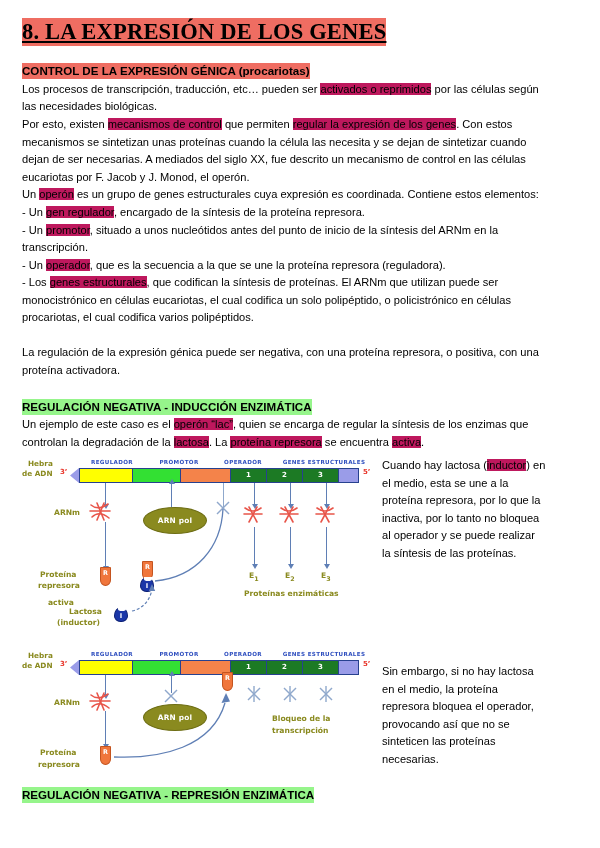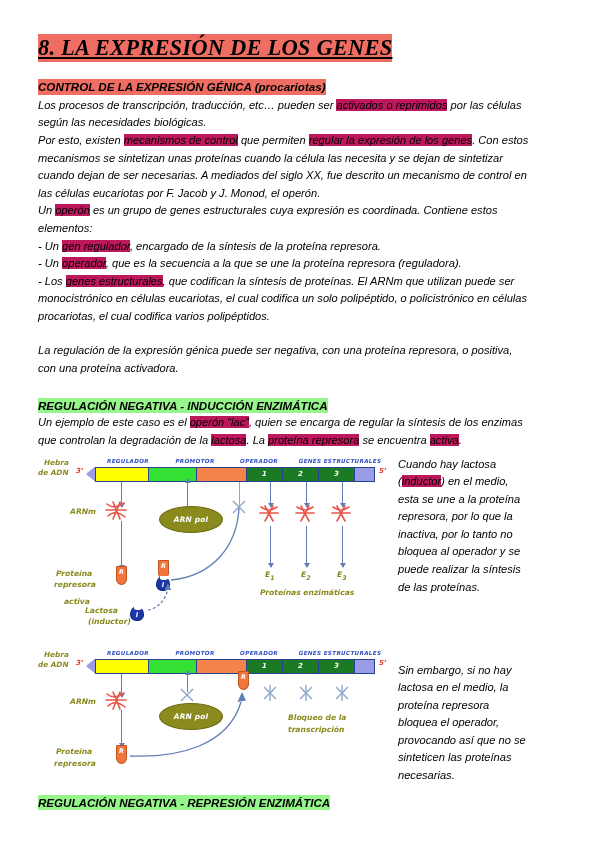--- a/index.html
+++ b/index.html
@@ -11,23 +11,22 @@
     width: 600px;
     height: 848px;
     font-family: "Liberation Sans", sans-serif;
     color: #000000;
     overflow: hidden;
   }
   .page {
     position: relative;
     width: 568px;
     height: 848px;
-    padding: 16px;
+    padding: 0;
     box-sizing: border-box;
-    font-style: italic;
   }
   .inner {
     padding: 18px 22px 0 22px;
   }
 
   
   h1.doc-title {
     font-family: "Liberation Serif", serif;
     font-size: 22.5px;
     font-weight: bold;
@@ -246,20 +245,21 @@
     <h2 class="sec-red">CONTROL DE LA EXPRESIÓN GÉNICA (procariotas)</h2>
 
     <p class="body-text"><span>Los procesos de transcripción, traducción, etc… pueden ser </span><span class="hl">activados o reprimidos</span><span> por las células según las necesidades biológicas.</span></p>
 
     <p class="body-text"><span>Por esto, existen </span><span class="hl">mecanismos de control</span><span> que permiten </span><span class="hl">regular la expresión de los genes</span><span>. Con estos mecanismos se sintetizan unas proteínas cuando la célula las necesita y se dejan de sintetizar cuando dejan de ser necesarias. A mediados del siglo XX, fue descrito un mecanismo de control en las células eucariotas por F. Jacob y J. Monod, el operón.</span></p>
 
     <p class="body-text"><span>Un </span><span class="hl">operón</span><span> es un grupo de genes estructurales cuya expresión es coordinada. Contiene estos elementos:</span></p>
 
     <p class="body-text"><span>- Un </span><span class="hl">gen regulador</span><span>, encargado de la síntesis de la proteína represora.</span></p>
 
+    <p class="body-text"><span>- Un </span><span class="hl">promotor</span><span>, situado a unos nucleótidos antes del punto de inicio de la síntesis del ARNm en la transcripción.</span></p>
 
     <p class="body-text"><span>- Un </span><span class="hl">operador</span><span>, que es la secuencia a la que se une la proteína represora (reguladora).</span></p>
 
     <p class="body-text"><span>- Los </span><span class="hl">genes estructurales</span><span>, que codifican la síntesis de proteínas. El ARNm que utilizan puede ser monocistrónico en células eucariotas, el cual codifica un solo polipéptido, o policistrónico en células procariotas, el cual codifica varios polipéptidos.</span></p>
 
     <div class="spacer-line"></div>
 
     <p class="body-text">La regulación de la expresión génica puede ser negativa, con una proteína represora, o positiva, con una proteína activadora.</p>
 
     <div class="gap-18"></div>
@@ -334,21 +334,21 @@
 
         <div class="fig-text" style="left:18px; top:112px;">Proteína</div>
         <div class="fig-text" style="left:16px; top:123px;">represora</div>
         <div class="fig-text" style="left:26px; top:140px;">activa</div>
         <div class="rep" style="left:78px; top:110px;">R</div>
 
         <div class="rep" style="left:120px; top:104px;">R</div>
         <div class="ind notch" style="left:118px; top:120px;">I</div>
 
         <div class="fig-text" style="left:47px; top:149px;">Lactosa</div>
-        <div class="fig-text" style="left:50px; top:160px;">(inductor)</div>
+        <div class="fig-text" style="left:35px; top:160px;">(inductor)</div>
         <div class="ind notch" style="left:92px; top:150px;">I</div>
         <svg width="34" height="34" viewBox="0 0 34 34" style="position:absolute; left:106px; top:124px;">
           <path d="M4 30 C14 28, 22 20, 24 8" stroke="#5f7fb5" stroke-width="1.2" fill="none" stroke-dasharray="3,2"></path>
           <path d="M24 3 l-3.2 7 l6.4 0 z" fill="#5f7fb5"></path>
         </svg>
 
         <div class="vline arrow-down" style="left:232px; top:26px; height:22px;"></div>
         <div class="vline arrow-down" style="left:268px; top:26px; height:22px;"></div>
         <div class="vline arrow-down" style="left:304px; top:26px; height:22px;"></div>
 

